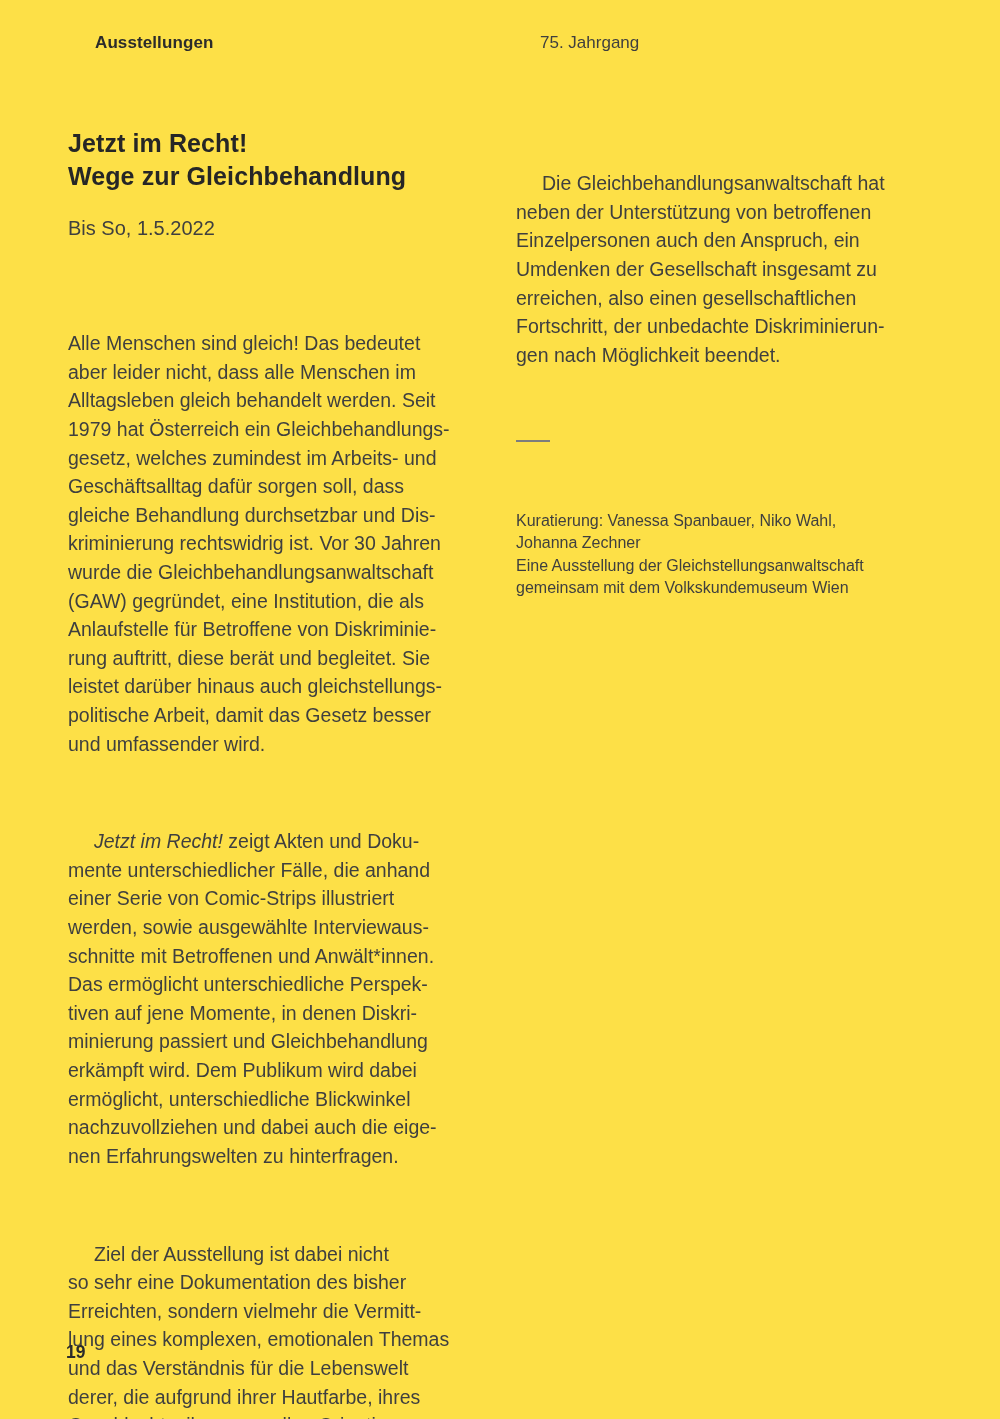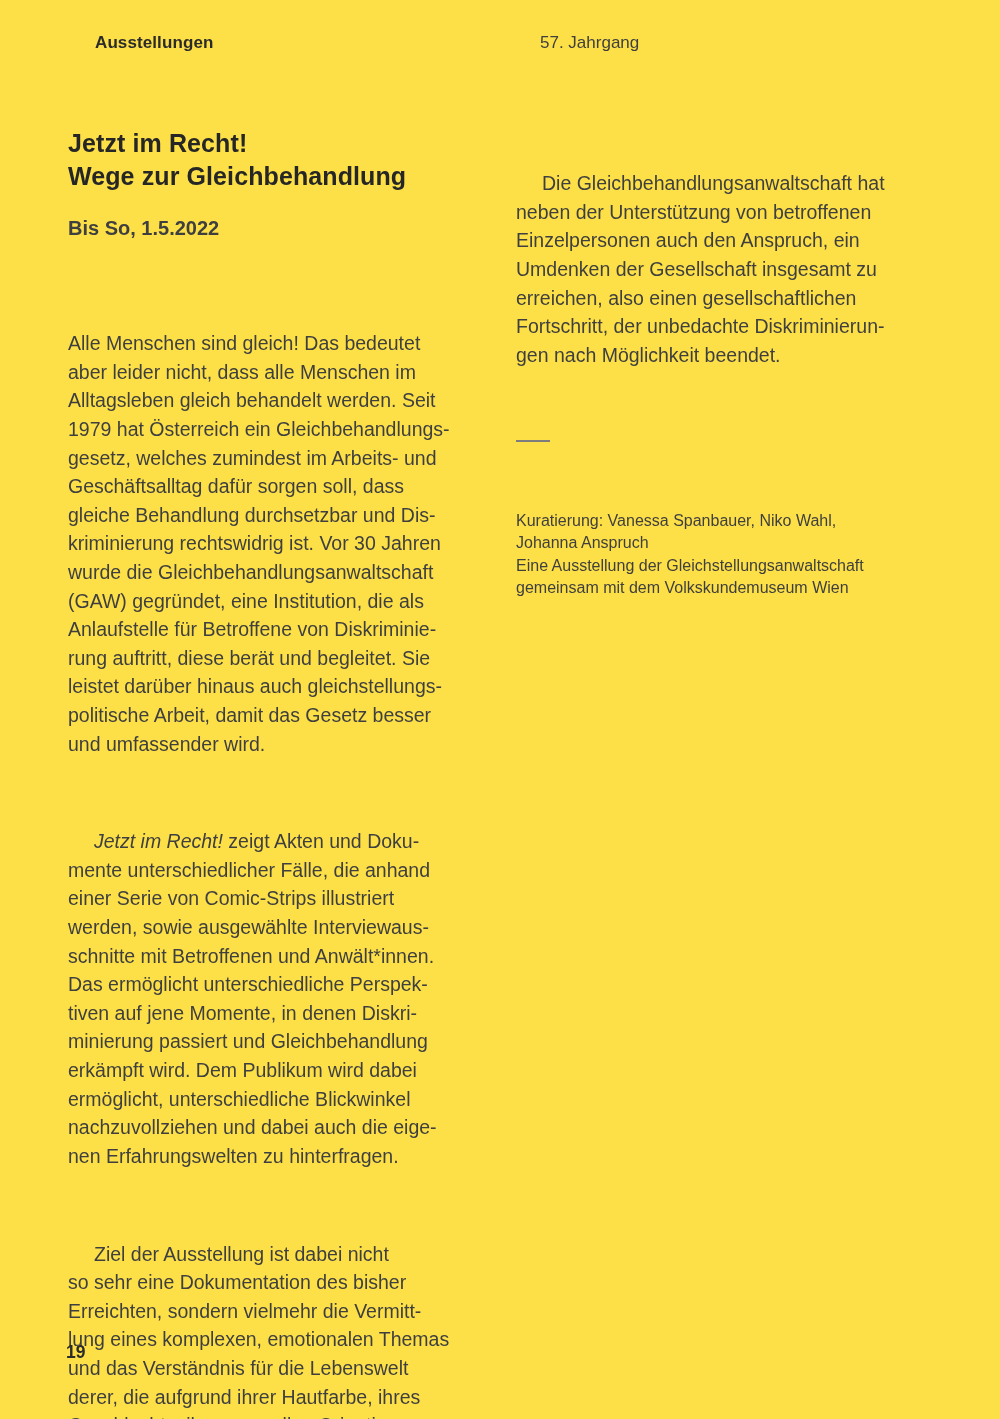--- a/index.html
+++ b/index.html
@@ -42,21 +42,21 @@
     line-height: 33px;
     color: #262626;
     white-space: pre;
     letter-spacing: 0.1px;
   }
   .article-date {
     position: absolute;
     left: 68px;
     top: 217px;
     font-size: 20px;
-    font-weight: 700;
+    font-weight: 400;
     color: #3f3f3f;
   }
   .col-left {
     position: absolute;
     left: 68px;
     top: 272px;
     width: 470px;
     font-size: 19.5px;
     line-height: 28.6px;
     white-space: pre;
@@ -96,21 +96,21 @@
     color: #2b2b2b;
   }
 </style>
 </head>
 <body>
 
 <div class="page">
 
   <div class="running-head-section">Ausstellungen</div>
 
-  <div class="running-head-volume">57. Jahrgang</div>
+  <div class="running-head-volume">75. Jahrgang</div>
 
   <h1 class="article-title">Jetzt im Recht!
 Wege zur Gleichbehandlung</h1>
 
   <div class="article-date">Bis So, 1.5.2022</div>
 
   <div class="col-left">
     <p class="para">Alle Menschen sind gleich! Das bedeutet
 aber leider nicht, dass alle Menschen im
 Alltagsleben gleich behandelt werden. Seit
@@ -153,20 +153,20 @@
   <div class="col-right">
     <p class="para para-indent">Die Gleichbehandlungsanwaltschaft hat
 neben der Unterstützung von betroffenen
 Einzelpersonen auch den Anspruch, ein
 Umdenken der Gesellschaft insgesamt zu
 erreichen, also einen gesellschaftlichen
 Fortschritt, der unbedachte Diskriminierun-
 gen nach Möglichkeit beendet.</p>
     <div class="credits-divider"></div>
     <p class="para credits">Kuratierung: Vanessa Spanbauer, Niko Wahl,
-Johanna Anspruch
+Johanna Zechner
 Eine Ausstellung der Gleichstellungsanwaltschaft
 gemeinsam mit dem Volkskundemuseum Wien</p>
   </div>
 
   <div class="page-number">19</div>
 
 </div>
 
 </body></html>

